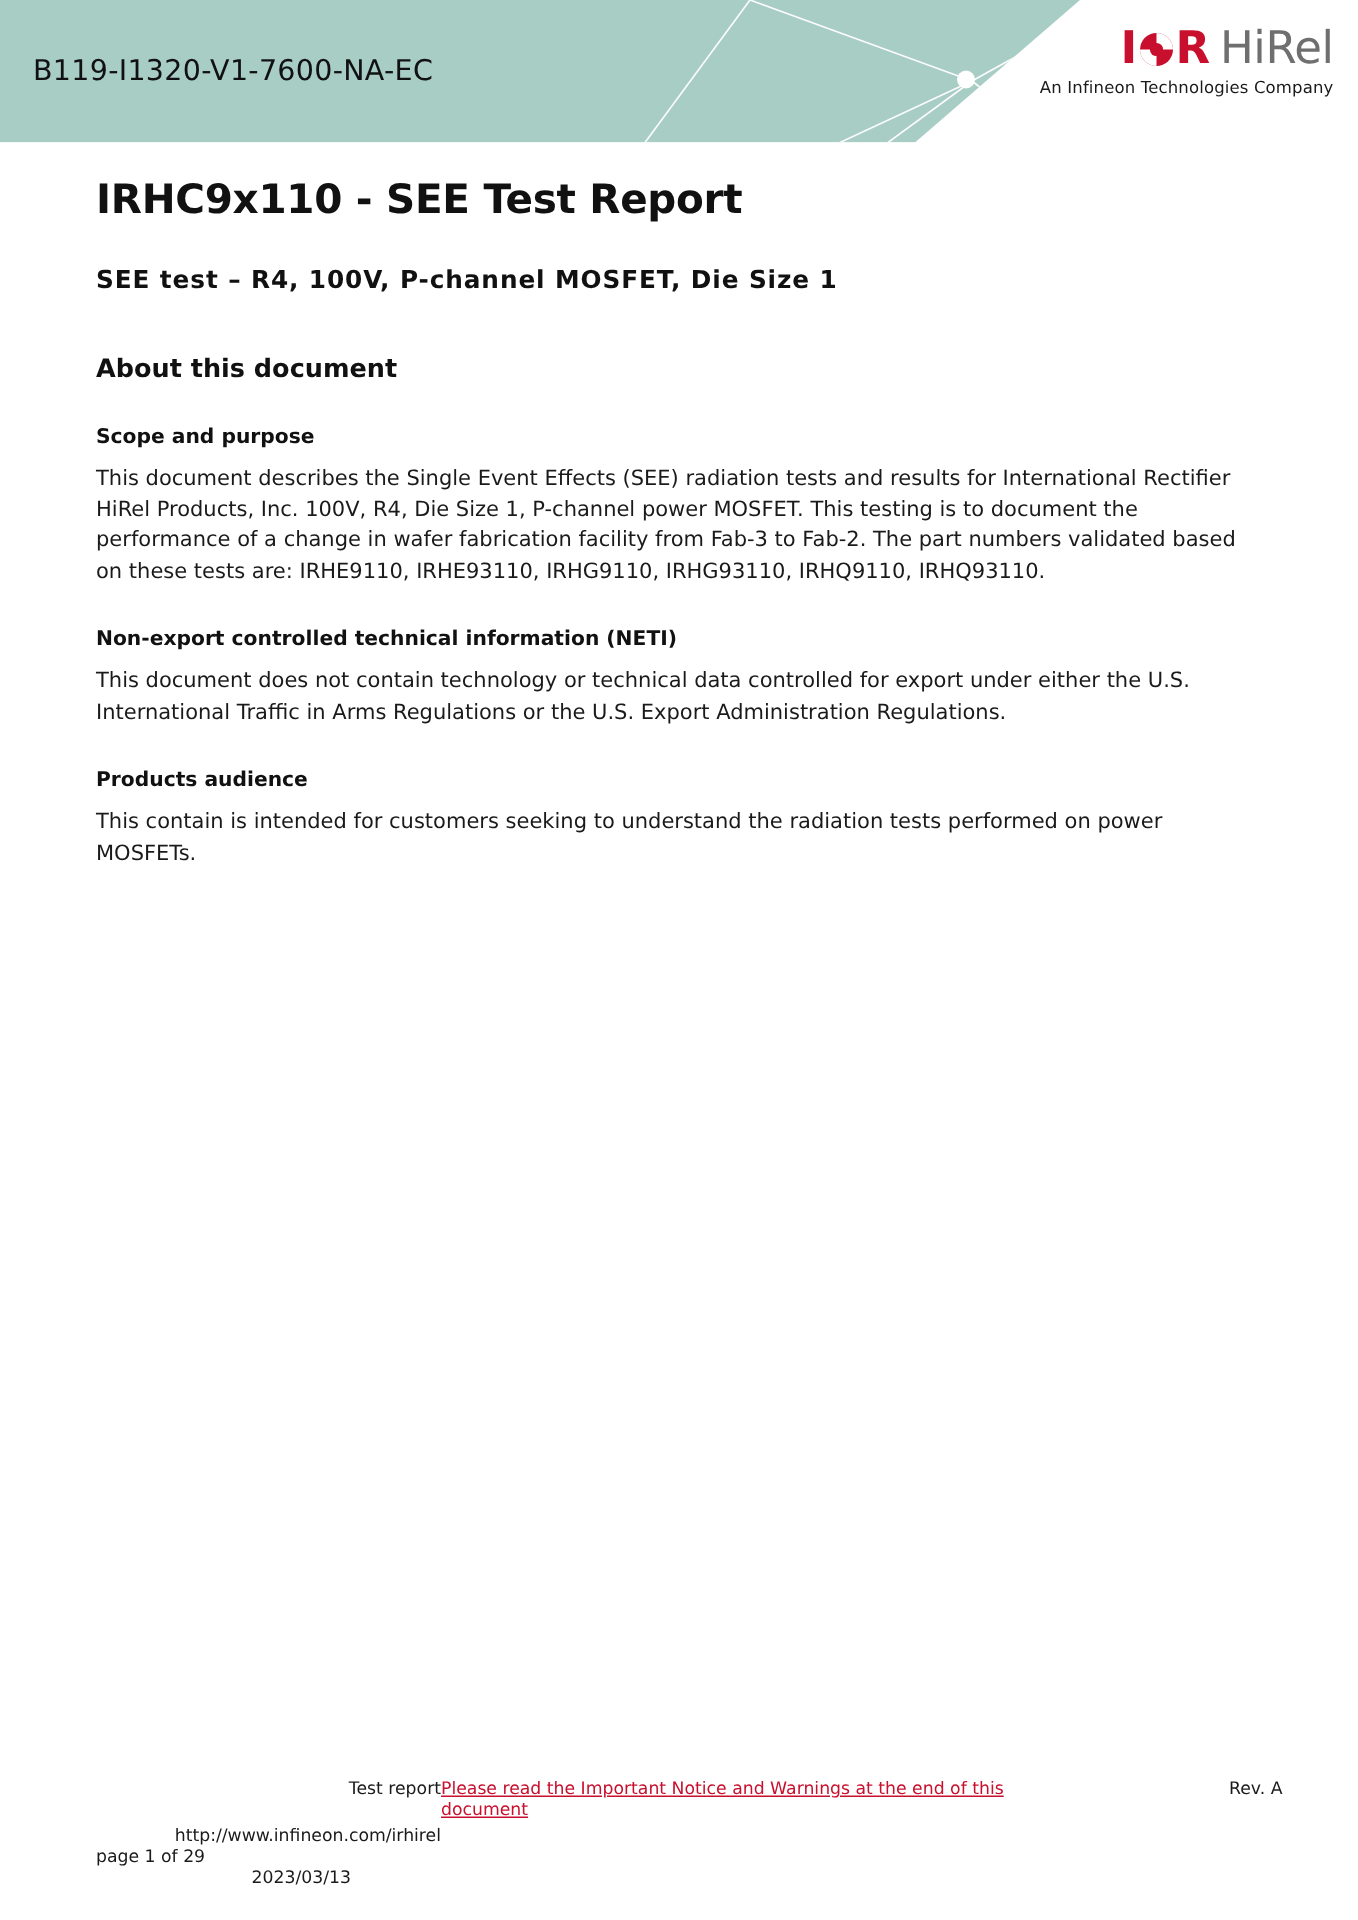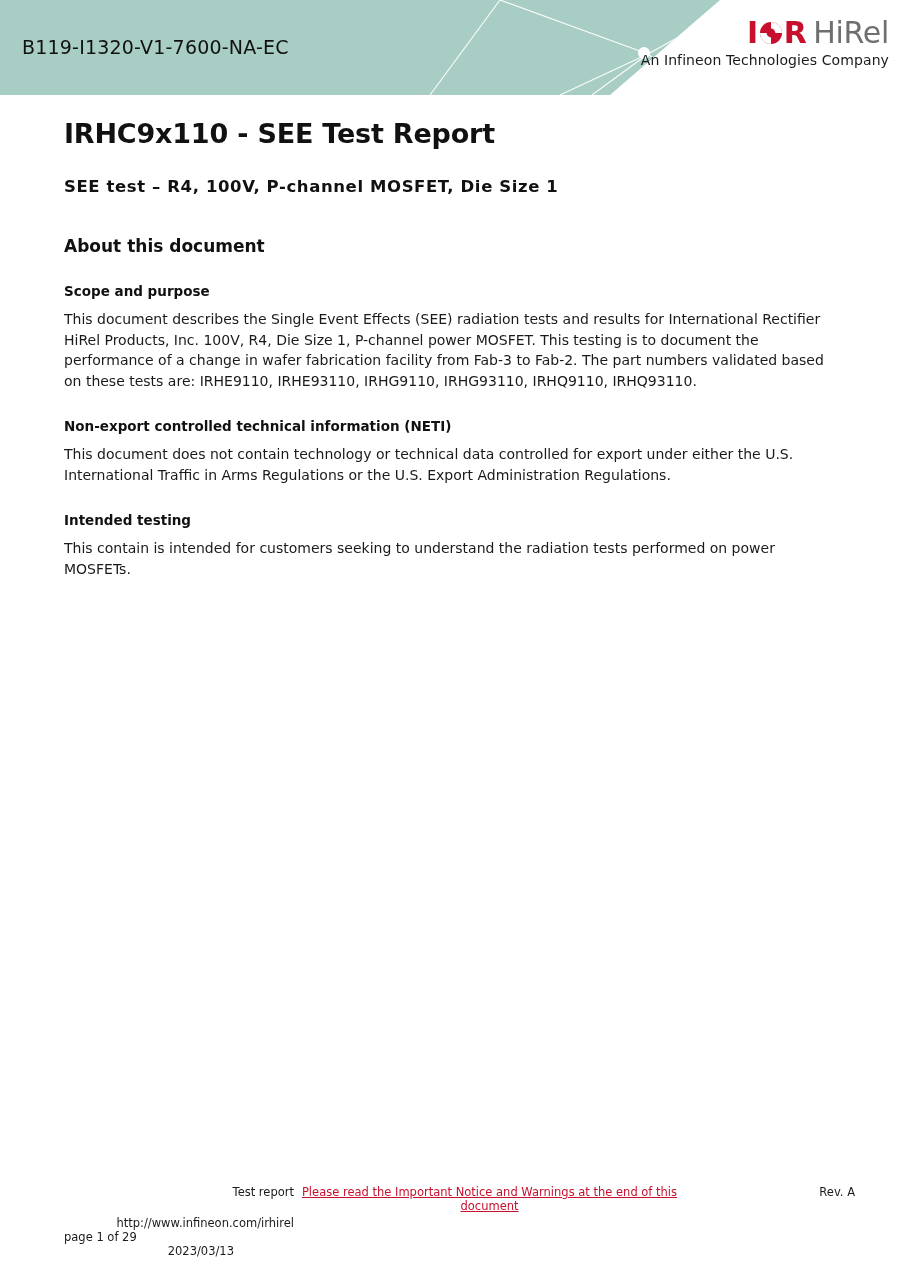--- a/index.html
+++ b/index.html
@@ -78,21 +78,21 @@
   }
   .logo-o svg { display: block; }
   .logo-hirel {
     font-size: 30px;
     color: #6f6f6f;
     line-height: 1;
     letter-spacing: -0.3px;
   }
   .logo-sub {
     margin-top: 4px;
-    font-size: 14px;
+    font-size: 11px;
     color: #1a1a1a;
     letter-spacing: 0.1px;
   }
 
   
   .content {
     position: absolute;
     top: 118px;
     left: 64px;
     width: 790px;
@@ -139,21 +139,21 @@
     bottom: 22px;
     font-size: 11.5px;
     color: #1a1a1a;
   }
   .footer-row {
     display: flex;
     align-items: baseline;
     width: 100%;
   }
   .footer-left { width: 230px; text-align: right; }
-  .footer-center { flex: 1; text-align: center; }
+  .footer-center { flex: 1; text-align: left; }
   .footer-right { width: 170px; text-align: right; }
   .footer-notice {
     color: #c8102e;
     text-decoration: underline;
     font-size: 11.5px;
   }
   .footer-row.second { margin-top: 3px; flex-direction: column; }
   .footer-link { color: #1a1a1a; text-decoration: none; }
 </style>
 </head>
@@ -202,21 +202,21 @@
   <h2 class="subtitle">SEE test – R4, 100V, P-channel MOSFET, Die Size 1</h2>
 
   <h3 class="section">About this document</h3>
 
   <h4 class="subsection">Scope and purpose</h4>
   <p class="para">This document describes the Single Event Effects (SEE) radiation tests and results for International Rectifier HiRel Products, Inc. 100V, R4, Die Size 1, P-channel power MOSFET. This testing is to document the performance of a change in wafer fabrication facility from Fab-3 to Fab-2. The part numbers validated based on these tests are: IRHE9110, IRHE93110, IRHG9110, IRHG93110, IRHQ9110, IRHQ93110.</p>
 
   <h4 class="subsection">Non-export controlled technical information (NETI)</h4>
   <p class="para">This document does not contain technology or technical data controlled for export under either the U.S. International Traffic in Arms Regulations or the U.S. Export Administration Regulations.</p>
 
-  <h4 class="subsection">Intended testing</h4>
+  <h4 class="subsection">Products audience</h4>
   <p class="para">This contain is intended for customers seeking to understand the radiation tests performed on power MOSFETs.</p>
 </div>
 
 <div class="footer">
   <div class="footer-row">
     <div class="footer-left">Test report</div>
     <div class="footer-center">
       <span class="footer-notice">Please read the Important Notice and Warnings at the end of this document</span>
     </div>
     <div class="footer-right">Rev. A</div>

